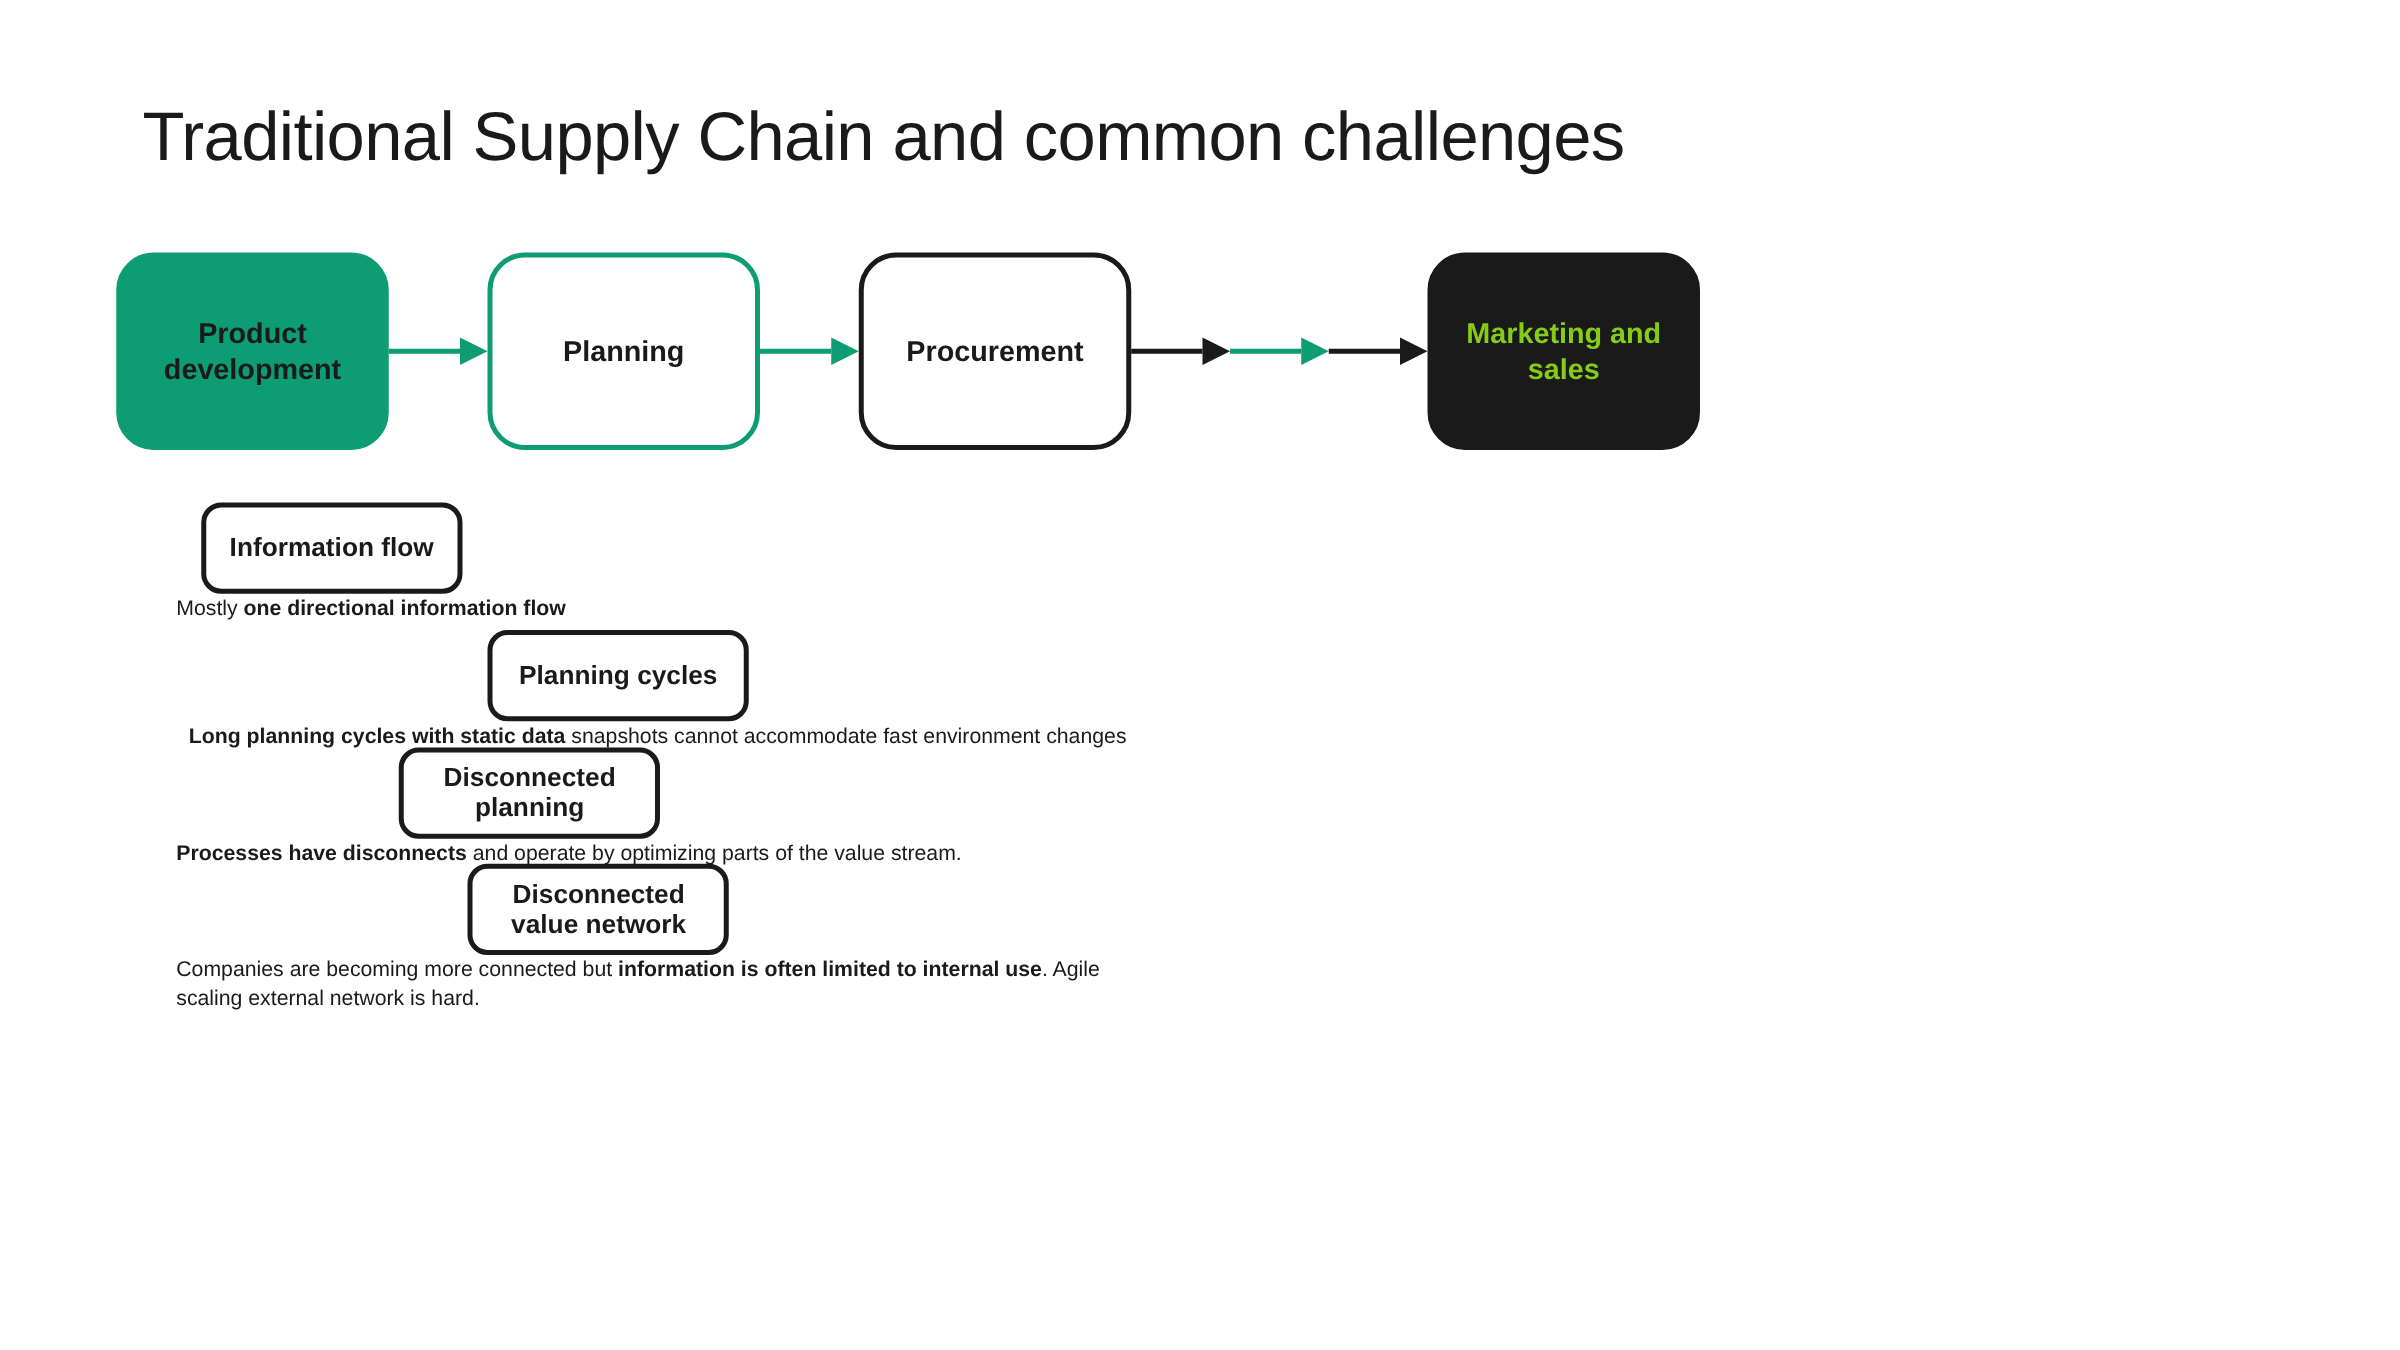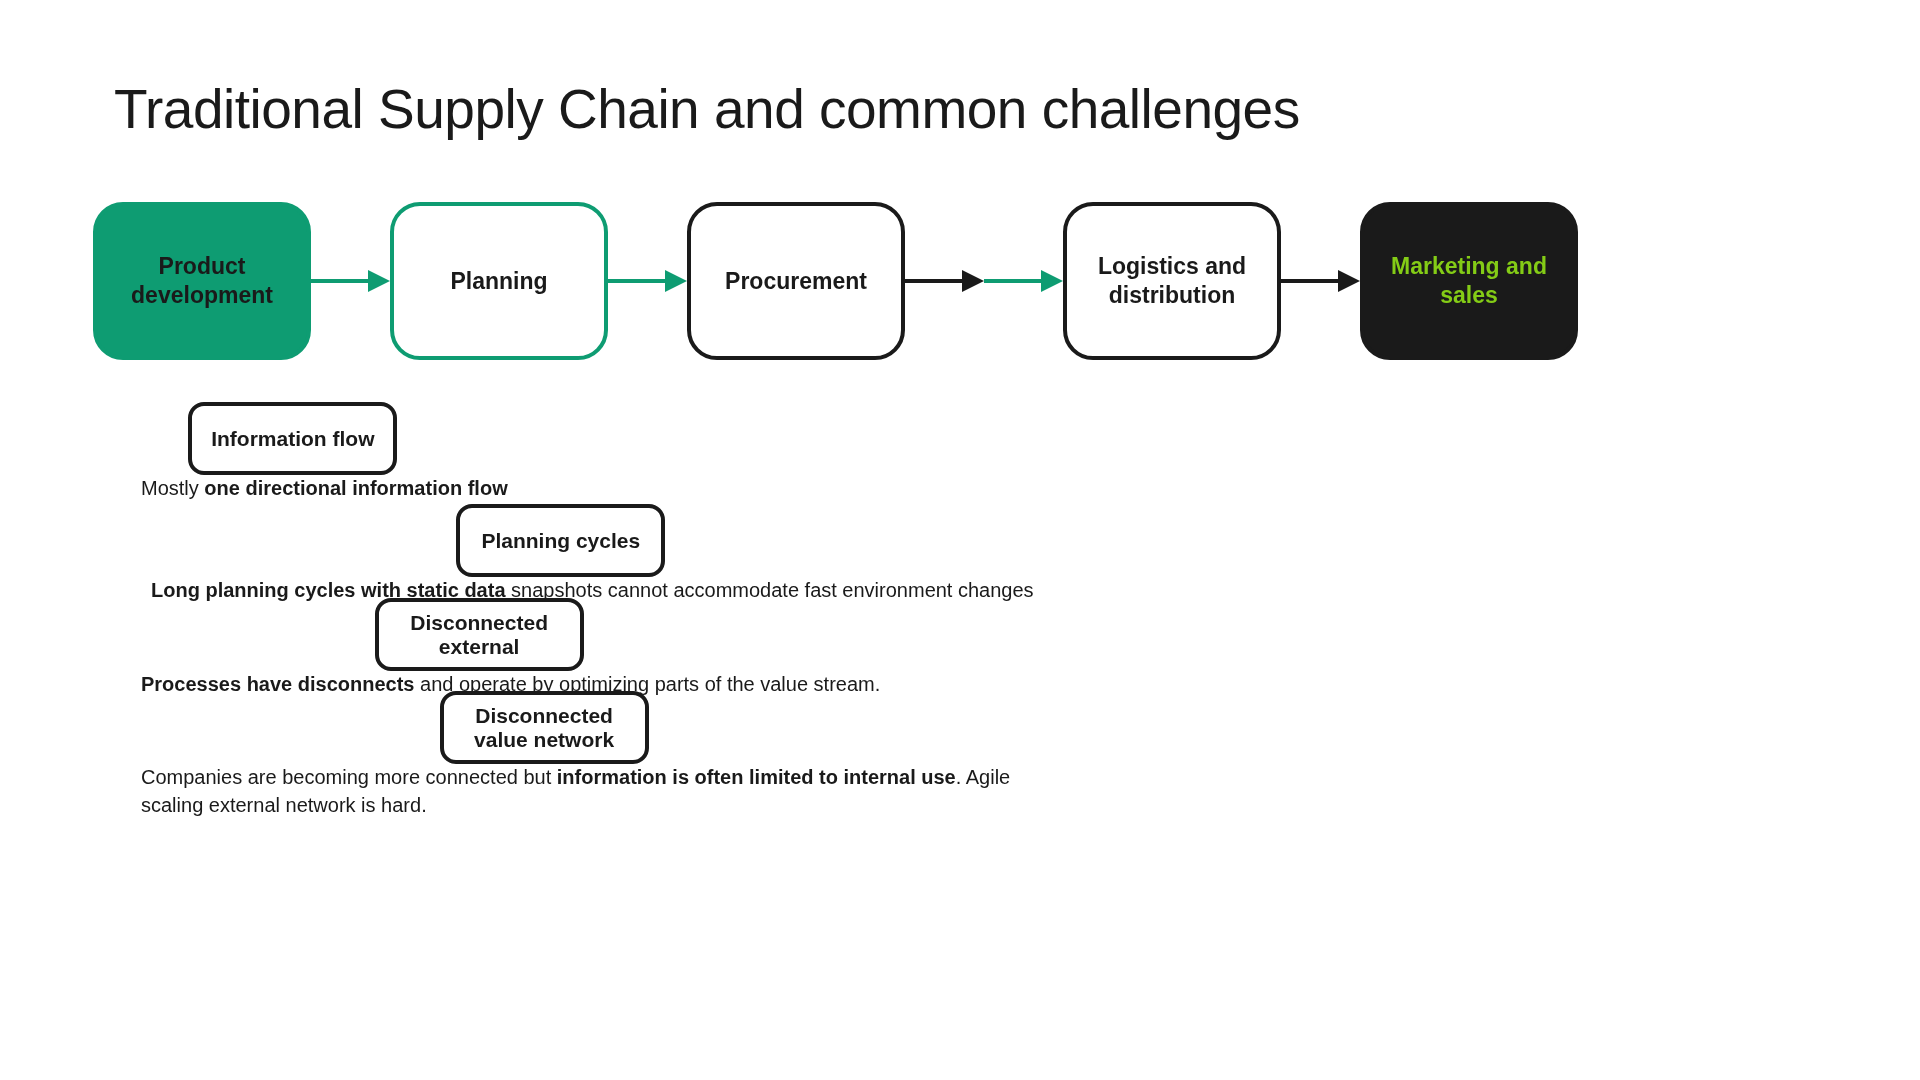--- a/index.html
+++ b/index.html
@@ -99,21 +99,21 @@
     justify-content:center;
     text-align:center;
     font-size:21px;
     font-weight:700;
     line-height:1.12;
     padding:8px 12px;
     flex-shrink:0;
   }
   .challenge-desc{
     margin-left:63px;
-    font-size:20px;
+    font-size:17px;
     font-weight:400;
     line-height:1.38;
     white-space:pre-wrap;
     max-width:1100px;
   }
   .challenge-desc .seg-bold{font-weight:700;}
 </style>
 </head>
 <body>
 
@@ -132,40 +132,39 @@
   </div>
   <div class="chain-box" data-variant="black-outline">Procurement</div>
   <div class="arrow" data-color="black">
     <div class="shaft"></div>
     <div class="head"></div>
   </div>
   <div class="arrow" data-color="green">
     <div class="shaft"></div>
     <div class="head"></div>
   </div>
-  <div class="chain-box" data-variant="black-outline">Logistics and distribution</div>
   <div class="arrow" data-color="black">
     <div class="shaft"></div>
     <div class="head"></div>
   </div>
   <div class="chain-box" data-variant="black-fill">Marketing and sales</div>
 </div>
 
 <div class="challenge-row r0">
   <div class="challenge-label">Information flow</div>
   <div class="challenge-desc"><span>Mostly </span><span class="seg-bold">one directional information flow</span></div>
 </div>
 
 <div class="challenge-row r1">
   <div class="challenge-label">Planning cycles</div>
   <div class="challenge-desc"><span class="seg-bold">Long planning cycles with static data</span><span> snapshots cannot accommodate fast environment changes</span></div>
 </div>
 
 <div class="challenge-row r2">
-  <div class="challenge-label">Disconnected external</div>
+  <div class="challenge-label">Disconnected planning</div>
   <div class="challenge-desc"><span class="seg-bold">Processes have disconnects</span><span> and operate by optimizing parts of the value stream.</span></div>
 </div>
 
 <div class="challenge-row r3">
   <div class="challenge-label">Disconnected value network</div>
   <div class="challenge-desc"><span>Companies are becoming more connected but </span><span class="seg-bold">information is often limited to internal use</span><span>. Agile
 scaling external network is hard.</span></div>
 </div>
 
 </body></html>

